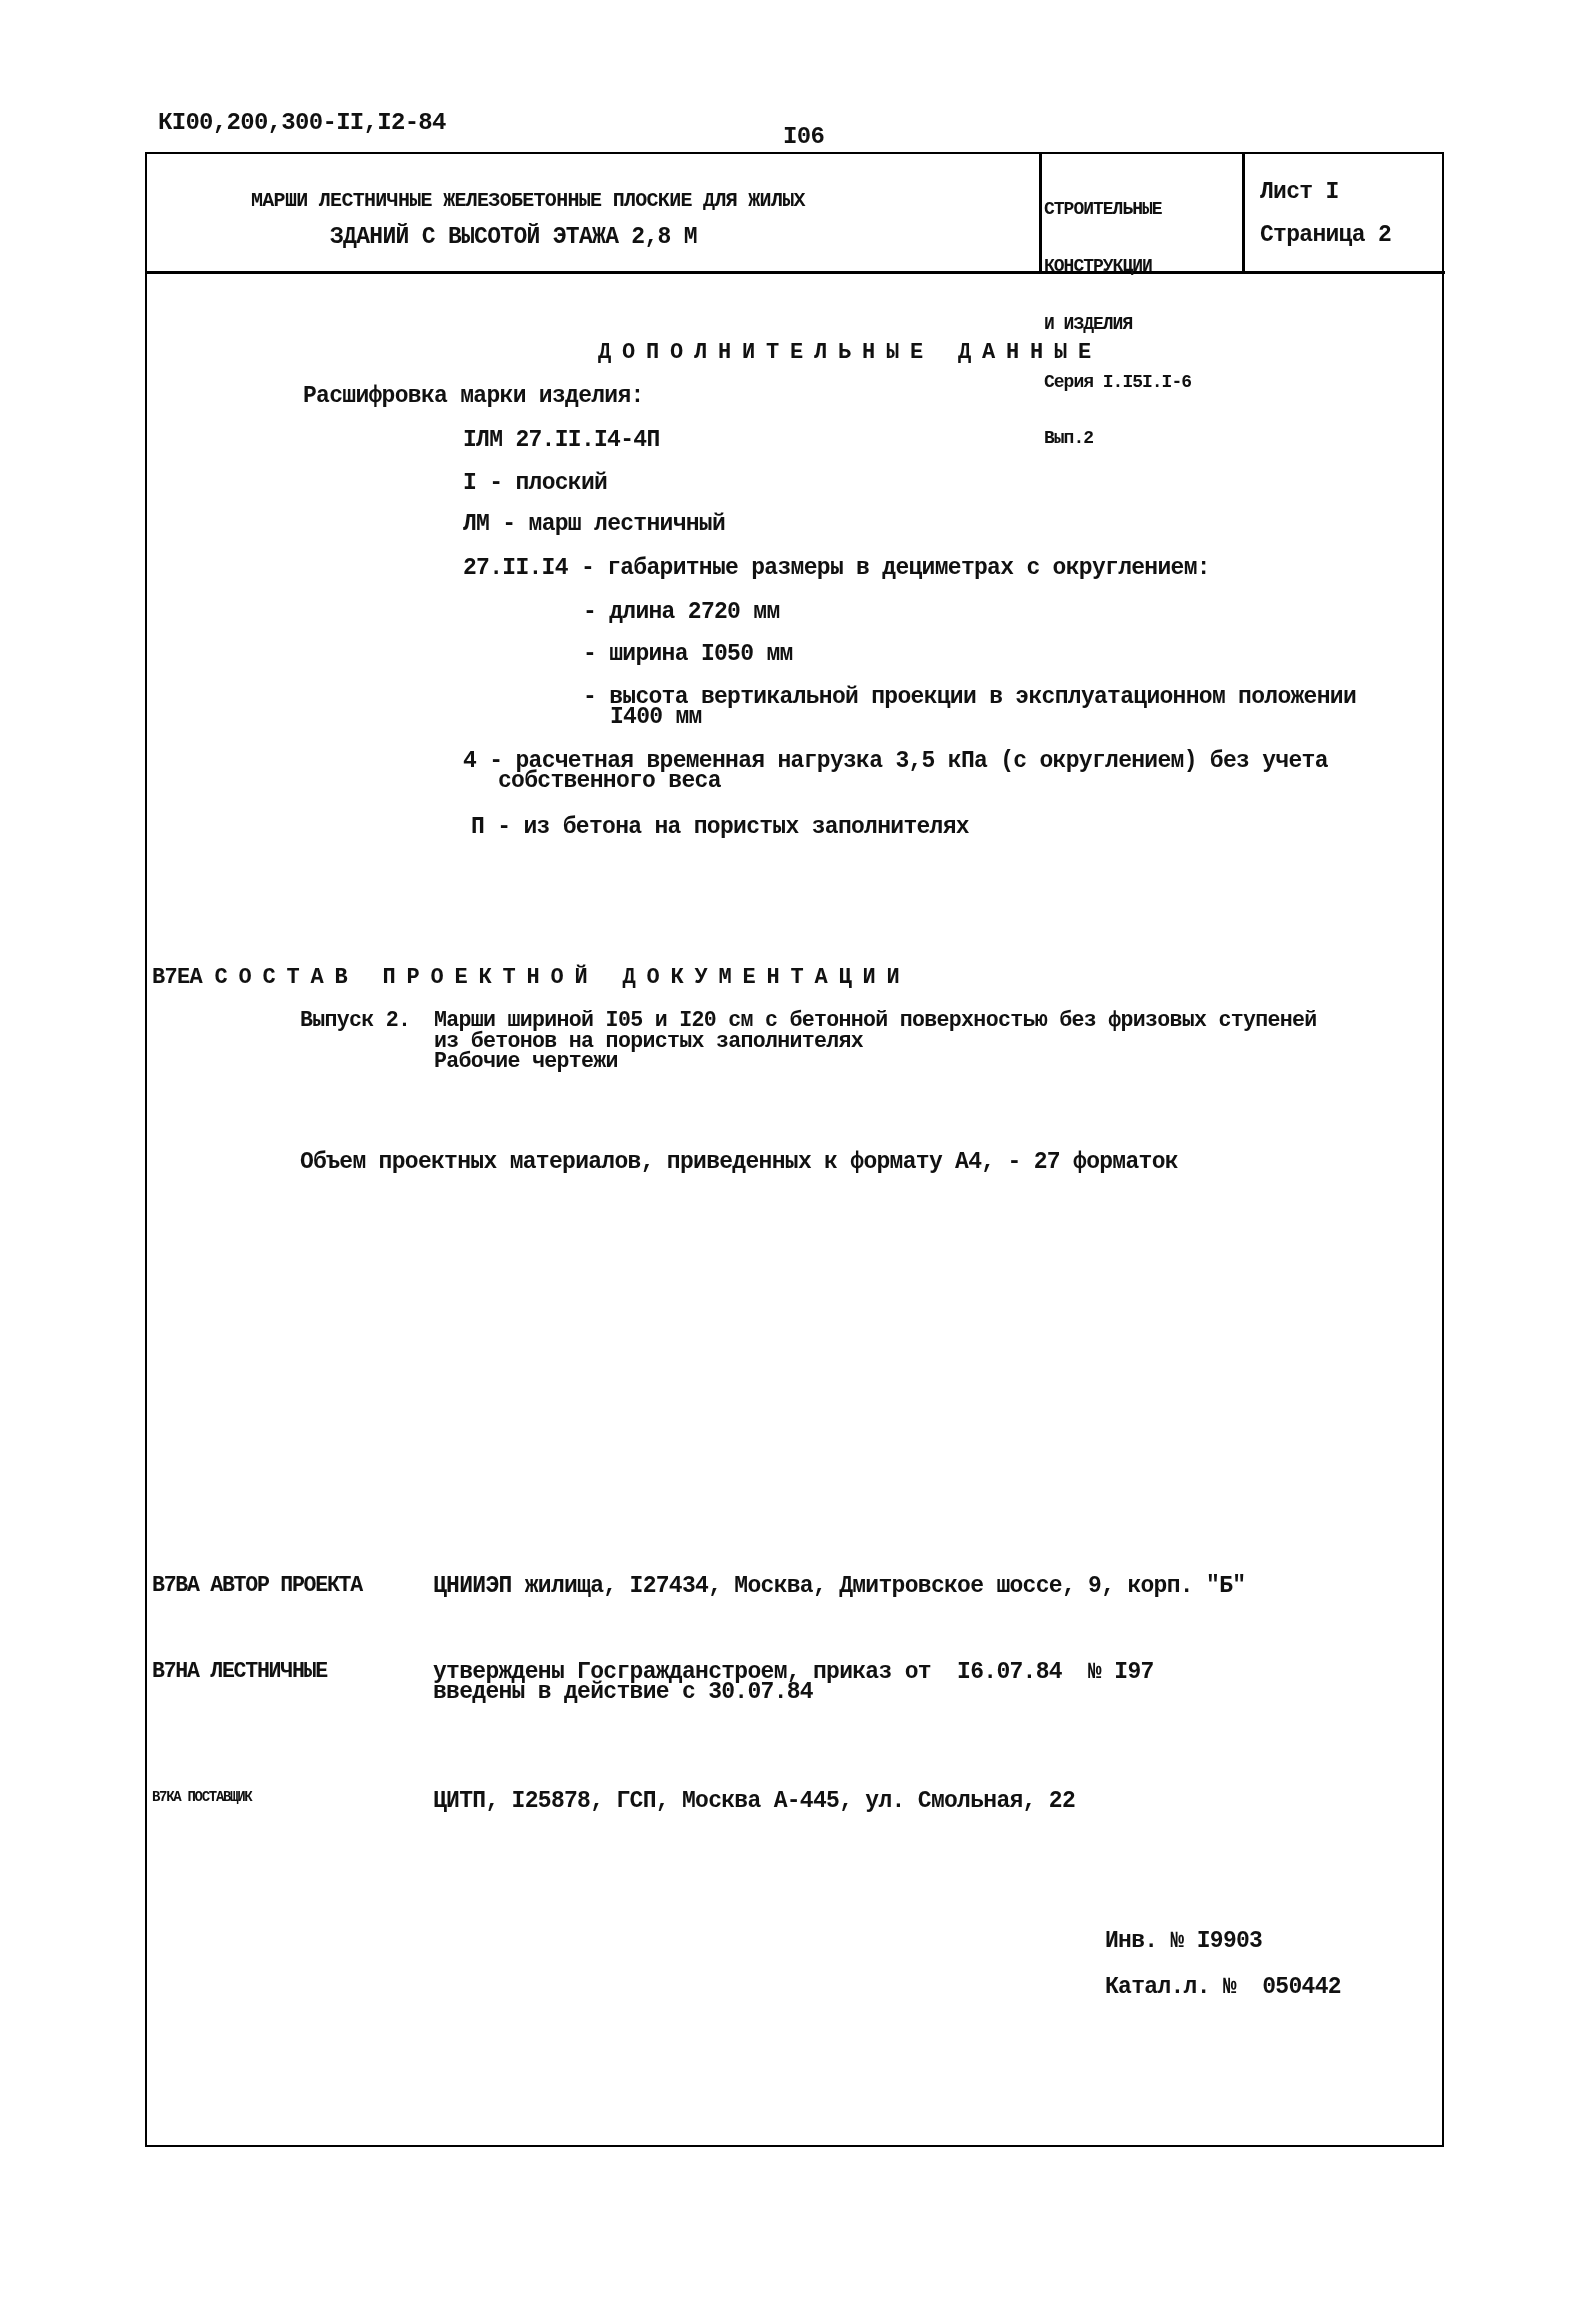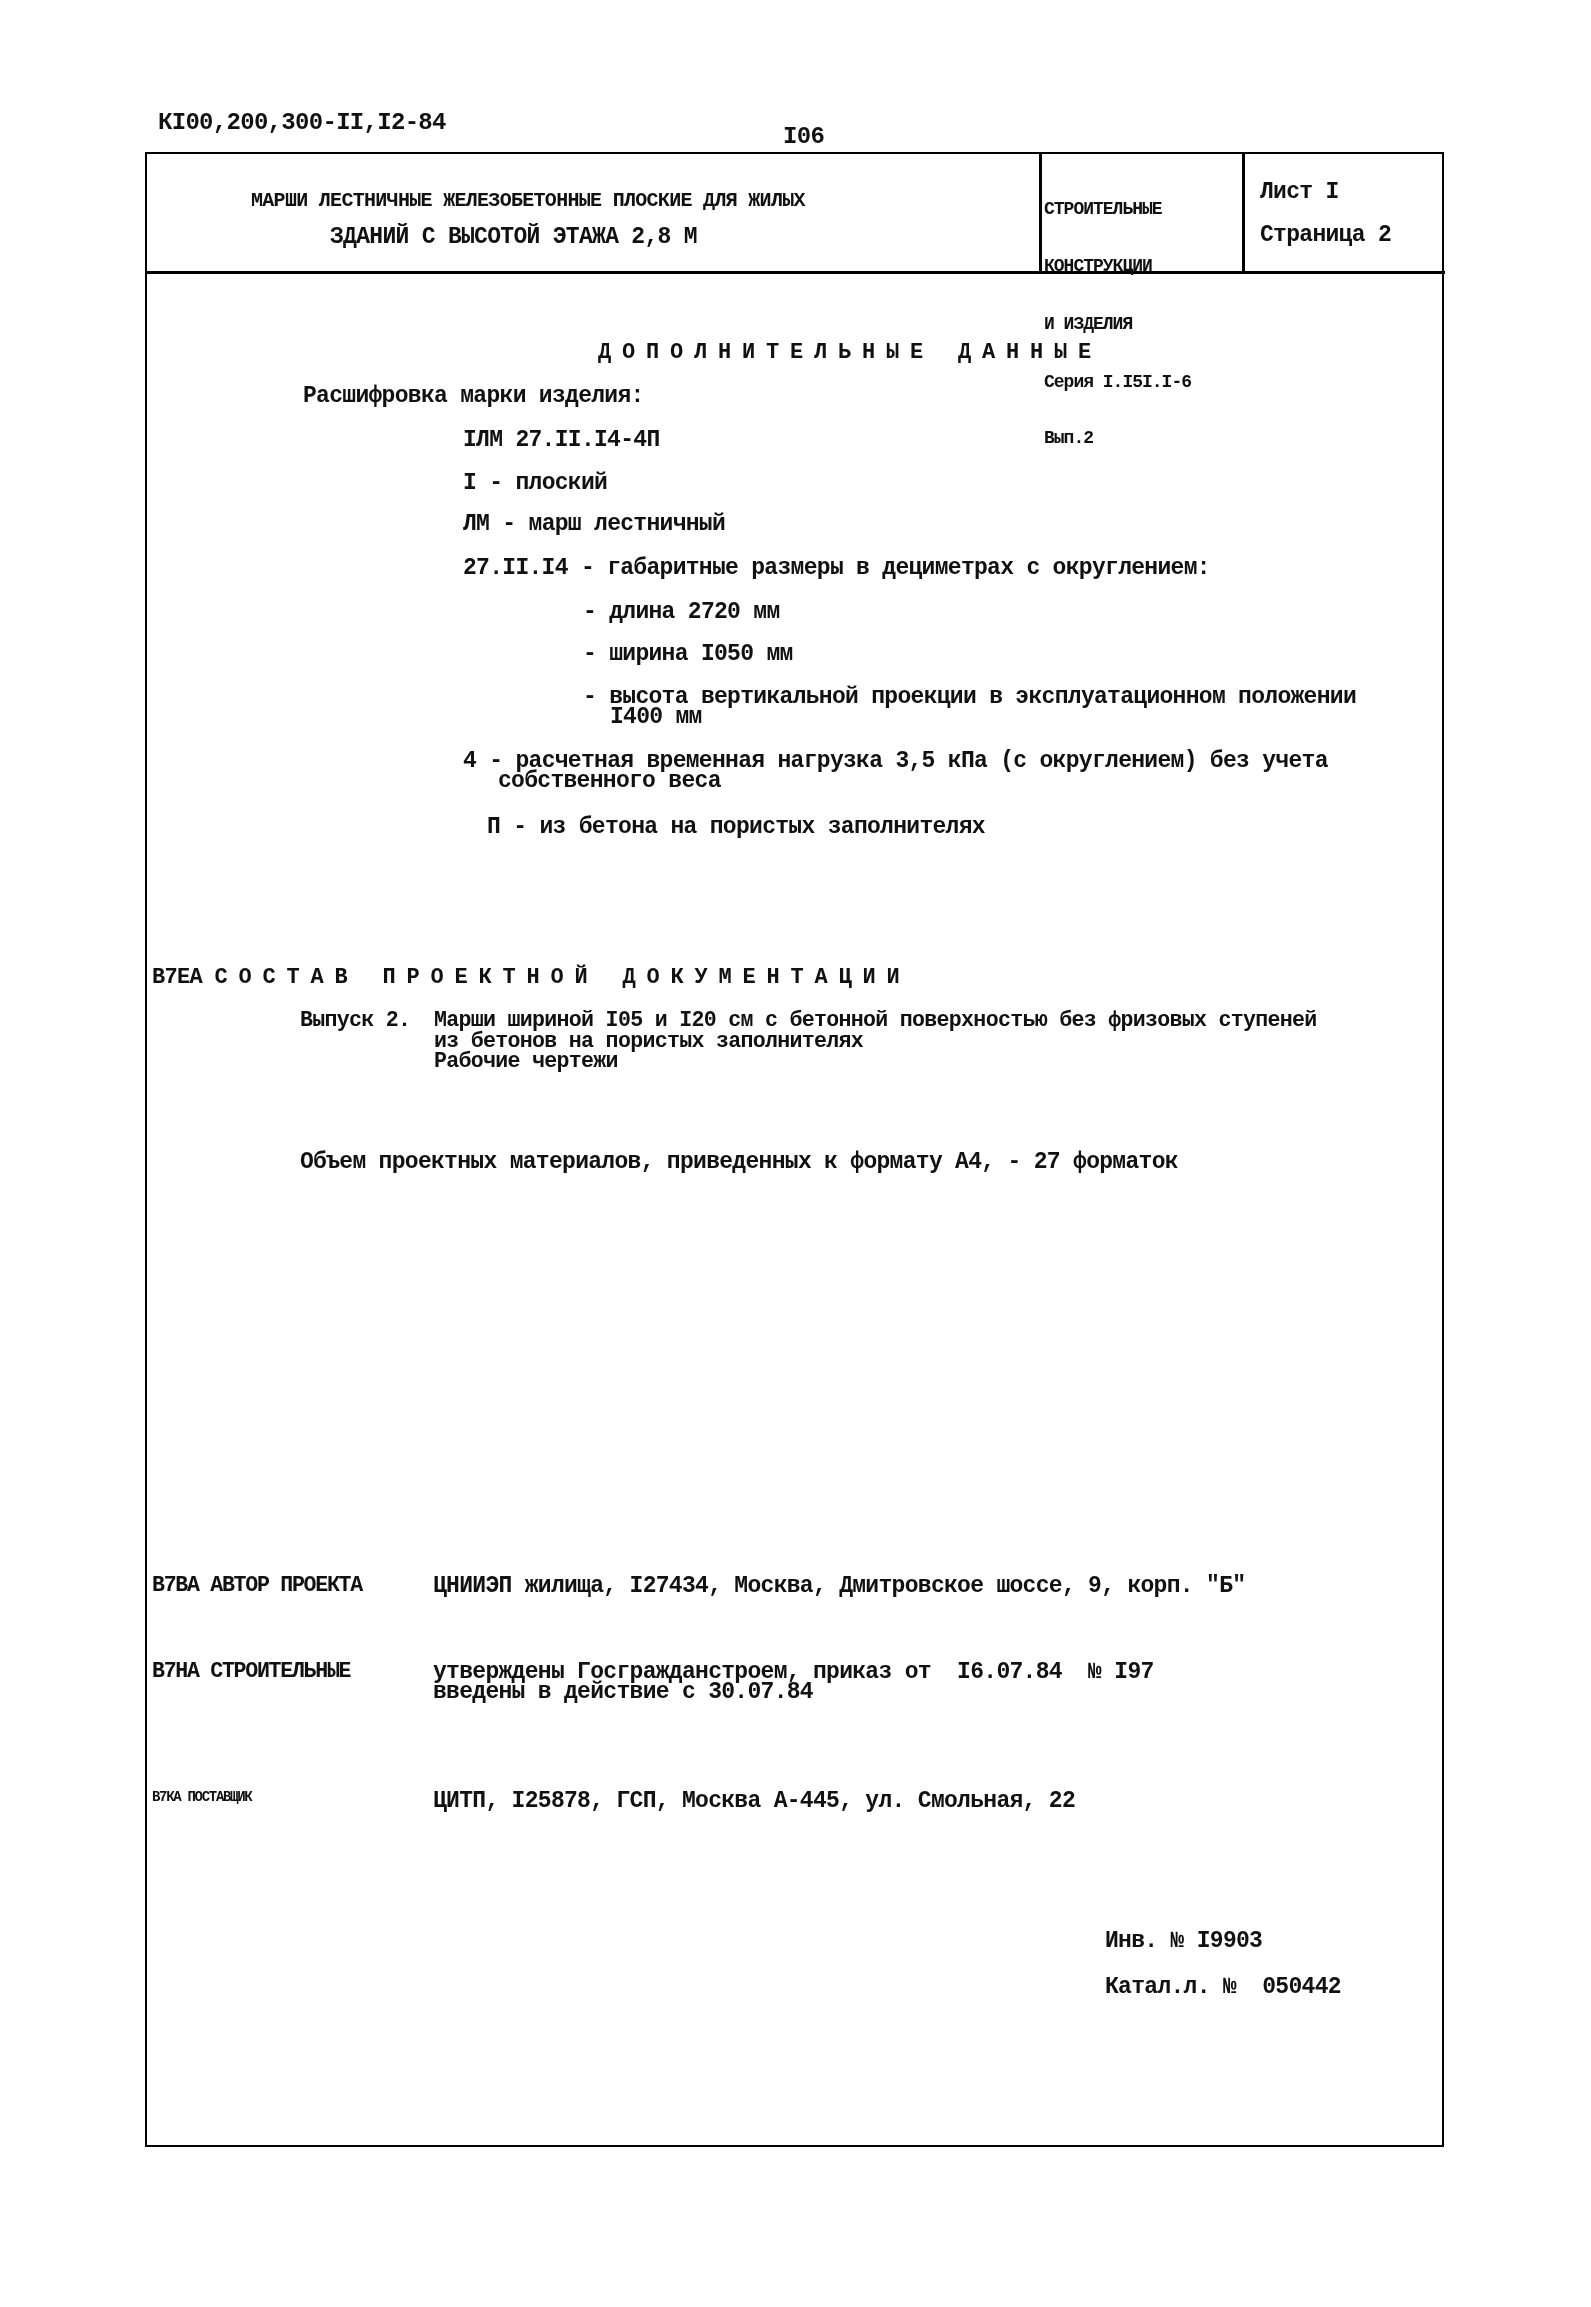--- a/index.html
+++ b/index.html
@@ -48,35 +48,35 @@
 <div class="abs t" style="left:463px;top:557px;text-align:center;"><span>27.II.I4</span> <span>- габаритные размеры в дециметрах с округлением:</span></div>
 
 <div class="abs t" style="left:583px;top:601px;">- длина 2720 мм</div>
 <div class="abs t" style="left:583px;top:643px;">- ширина I050 мм</div>
 <div class="abs t" style="left:583px;top:686px;">- высота вертикальной проекции в эксплуатационном положении</div>
 <div class="abs t" style="left:610px;top:706px;">I400 мм</div>
 
 <div class="abs t" style="left:463px;top:750px;"><span>4</span> <span>- расчетная временная нагрузка 3,5 кПа (с округлением) без учета</span></div>
 <div class="abs t" style="left:498px;top:770px;">собственного веса</div>
 
-<div class="abs t" style="left:487px;top:816px;"><span>П</span> <span>- из бетона на пористых заполнителях</span></div>
+<div class="abs t" style="left:471px;top:816px;"><span>П</span> <span>- из бетона на пористых заполнителях</span></div>
 
 <div class="abs t" style="left:152px;top:967px;font-size:22px;"><span>В7ЕА</span> <span class="spaced">СОСТАВ ПРОЕКТНОЙ ДОКУМЕНТАЦИИ</span></div>
 
 <div class="abs t" style="left:300px;top:1010px;font-size:21.6px;">Выпуск 2.</div>
 <div class="abs t" style="left:434px;top:1010px;font-size:21.6px;">Марши шириной I05 и I20 см с бетонной поверхностью без фризовых ступеней</div>
 <div class="abs t" style="left:434px;top:1031px;font-size:21.6px;">из бетонов на пористых заполнителях</div>
 <div class="abs t" style="left:434px;top:1051px;font-size:21.6px;">Рабочие чертежи</div>
 
 <div class="abs t" style="left:300px;top:1151px;text-align:center;">Объем проектных материалов, приведенных к формату А4, - 27 форматок</div>
 
 <div class="abs t" style="left:152px;top:1575px;font-size:21.6px;letter-spacing:-1.3px;">В7ВА АВТОР ПРОЕКТА</div>
 <div class="abs t" style="left:433px;top:1575px;">ЦНИИЭП жилища, I27434, Москва, Дмитровское шоссе, 9, корп. "Б"</div>
 
-<div class="abs t" style="left:152px;top:1661px;font-size:21.6px;letter-spacing:-1.3px;">В7НА СТРОИТЕЛЬНЫЕ</div>
+<div class="abs t" style="left:152px;top:1661px;font-size:21.6px;letter-spacing:-1.3px;">В7НА ЛЕСТНИЧНЫЕ</div>
 <div class="abs t" style="left:433px;top:1661px;">утверждены Госгражданстроем, приказ от  I6.07.84  № I97</div>
 <div class="abs t" style="left:433px;top:1681px;">введены в действие с 30.07.84</div>
 
 <div class="abs t" style="left:152px;top:1790px;font-size:14px;letter-spacing:-1.3px;">В7КА ПОСТАВЩИК</div>
 <div class="abs t" style="left:433px;top:1790px;">ЦИТП, I25878, ГСП, Москва А-445, ул. Смольная, 22</div>
 
 <div class="abs t" style="left:1105px;top:1930px;">Инв. № I9903</div>
 <div class="abs t" style="left:1105px;top:1976px;">Катал.л. №  050442</div>
 
 

